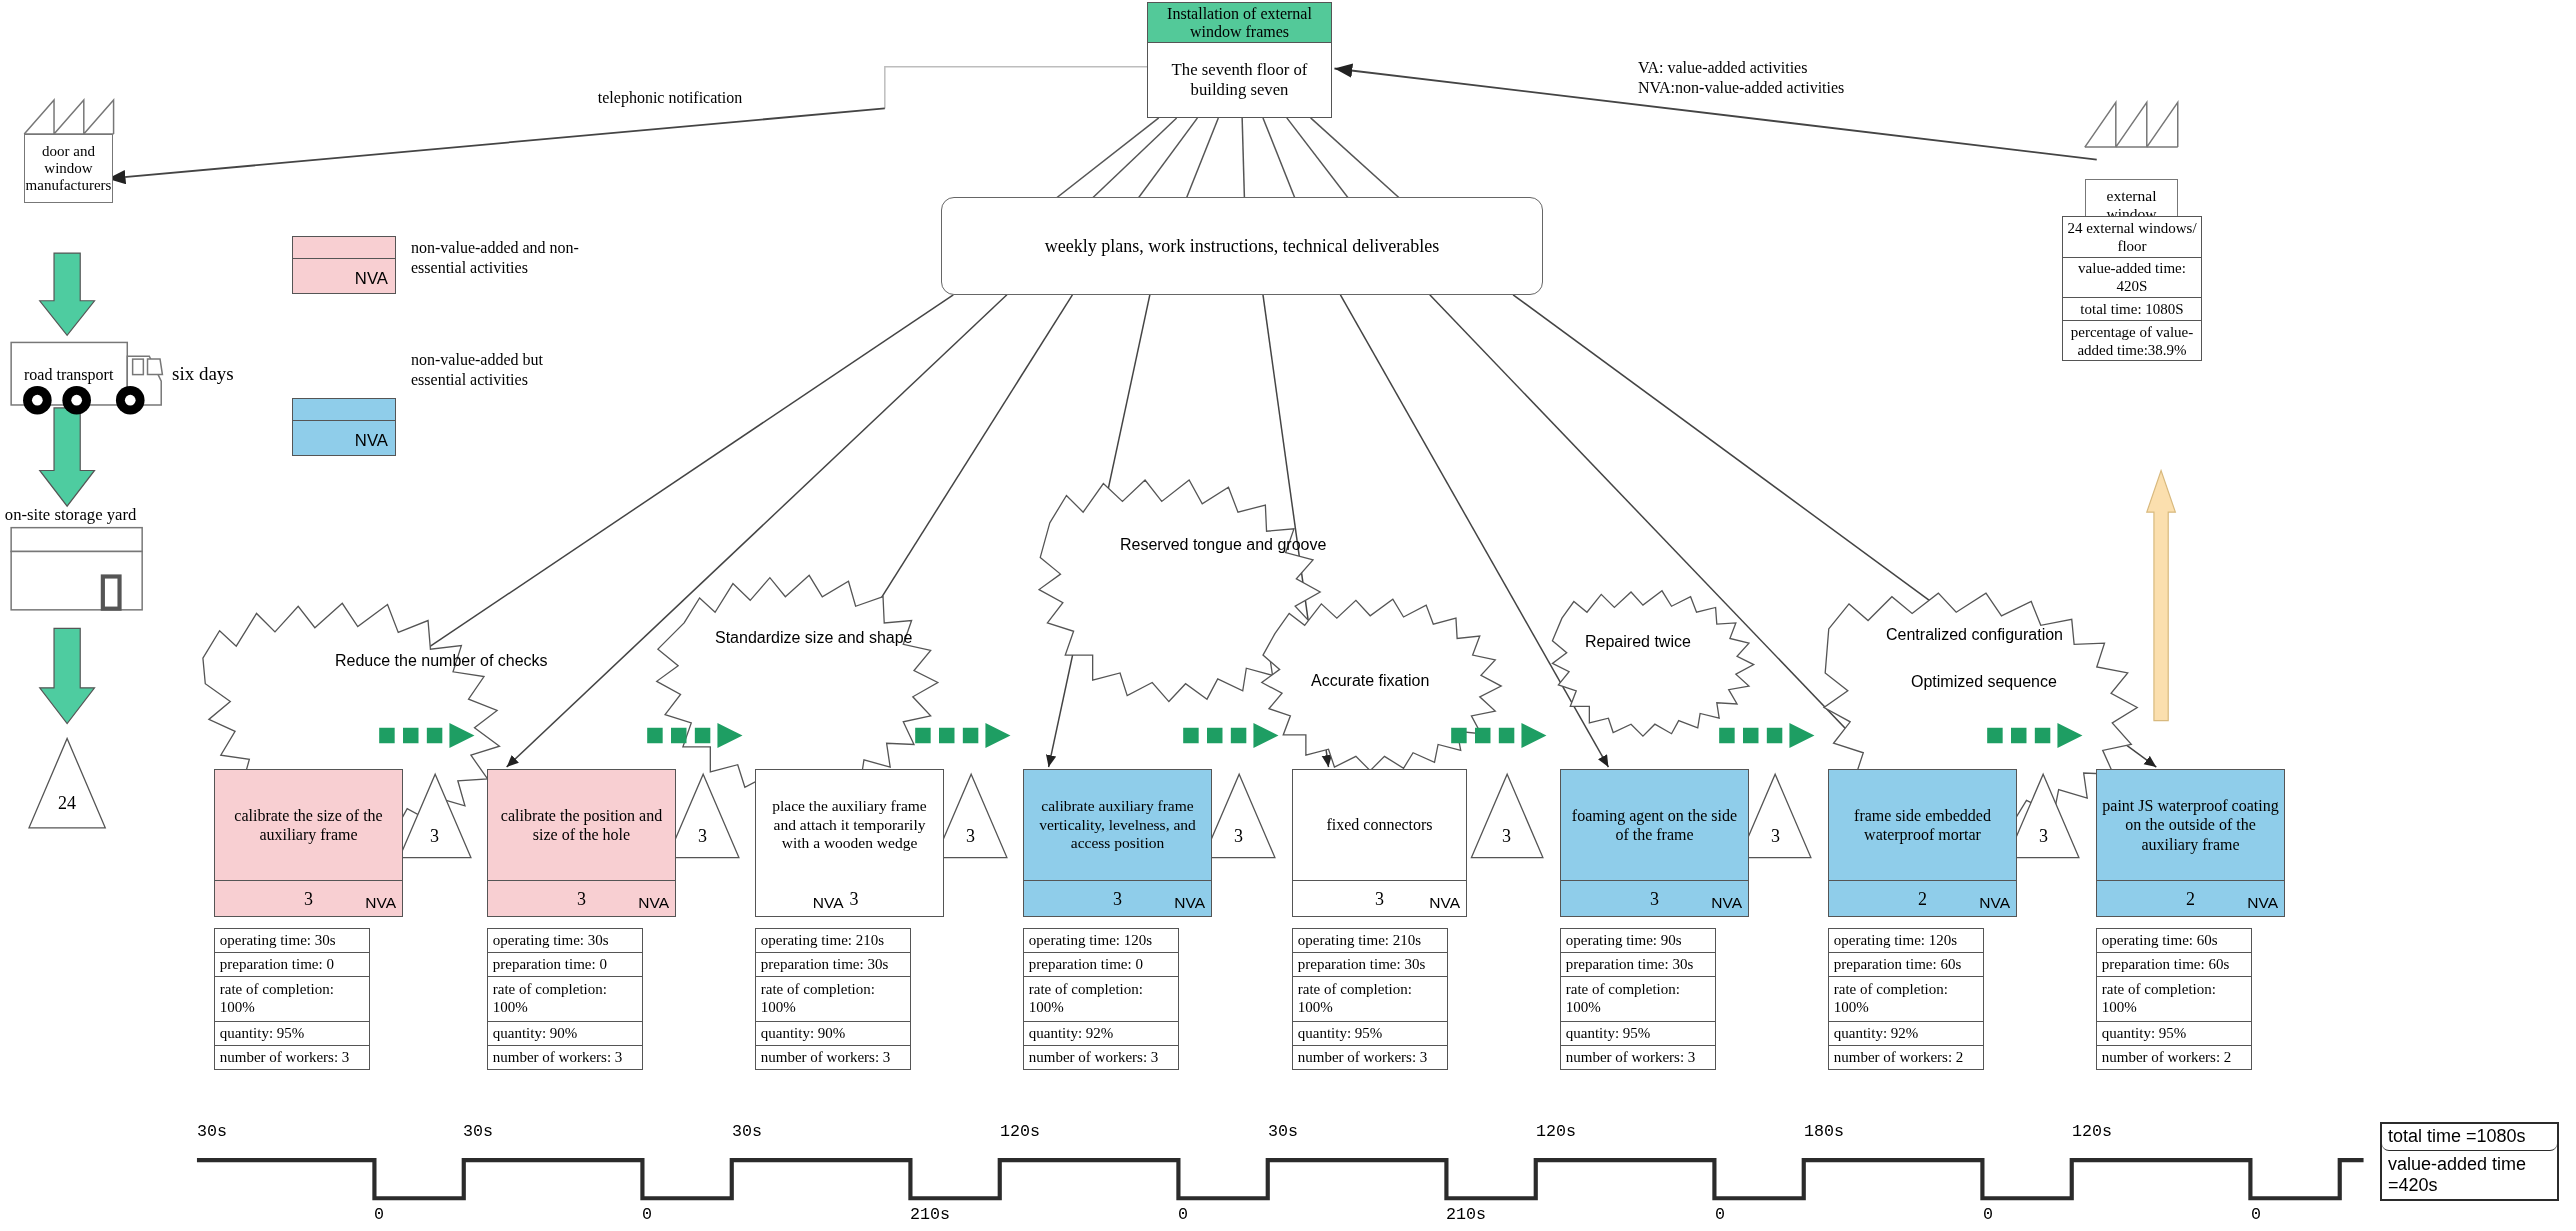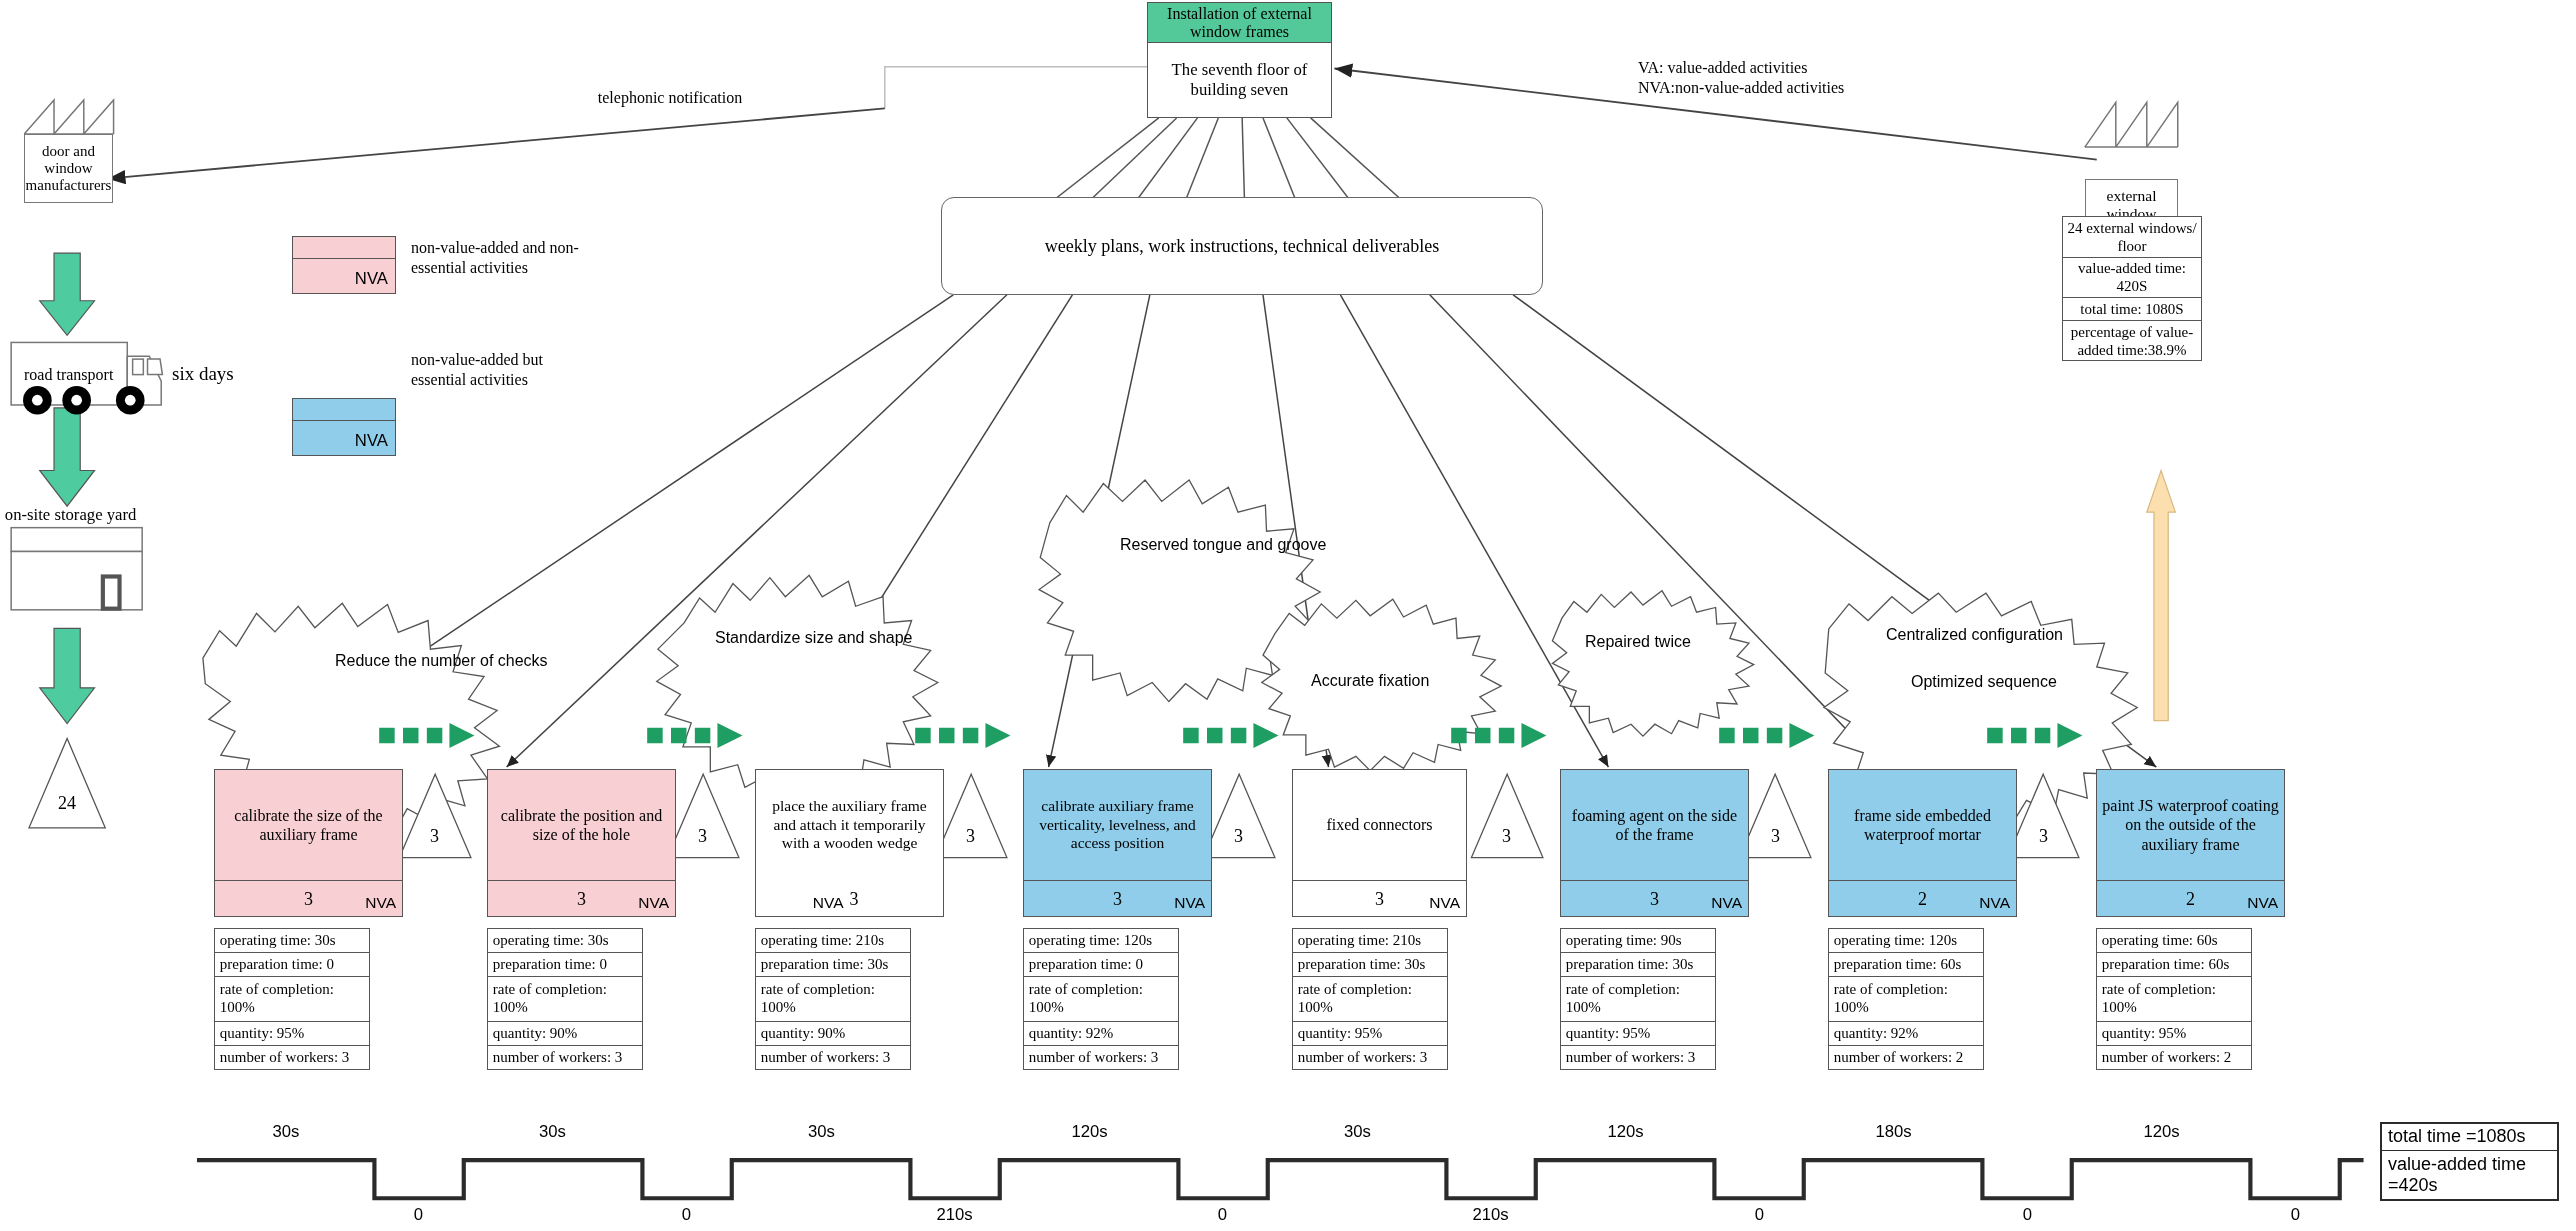--- a/index.html
+++ b/index.html
@@ -39,25 +39,25 @@
   
   .swatch{border:1.2px solid #555;position:relative;}
   .swatch .sep{position:absolute;left:0;right:0;top:38%;border-top:1.2px solid #555;}
   .swatch .nva{position:absolute;right:7.1px;bottom:3.6px;font-size:16.7px;
                font-family:"Liberation Sans",sans-serif;}
   .legtxt{font-size:16px;line-height:1.25;}
 
   .lbl{font-size:16px;line-height:1.25;}
   .burstlbl{position:absolute;font-family:"Liberation Sans",sans-serif;
             font-size:16px;white-space:nowrap;}
-  .tl-label{position:absolute;font-family:Liberation Sans, sans-serif;font-size:16.7px;
-            text-align:center;}
+  .tl-label{position:absolute;font-family:Liberation Mono, monospace;font-size:16.7px;
+            text-align:left;}
   .totalbox{border:2.4px solid #2b2b2b;background:#fff;
             font-family:"Liberation Sans",sans-serif;}
-  .totalbox .r{padding:2.4px 6px;font-size:18px;line-height:1.2;}
+  .totalbox .r{padding:2.4px 6px;font-size:18px;line-height:1.2;border-radius:7px;}
   .totalbox .r:first-child{border-bottom:1.8px solid #2b2b2b;}
 </style>
 </head>
 <body>
 
 <div id="canvas">
 
   <svg class="layer" viewBox="0 0 4324 2067">
     <defs>
       <marker id="arw" markerWidth="12" markerHeight="12" refX="10" refY="4" orient="auto">

